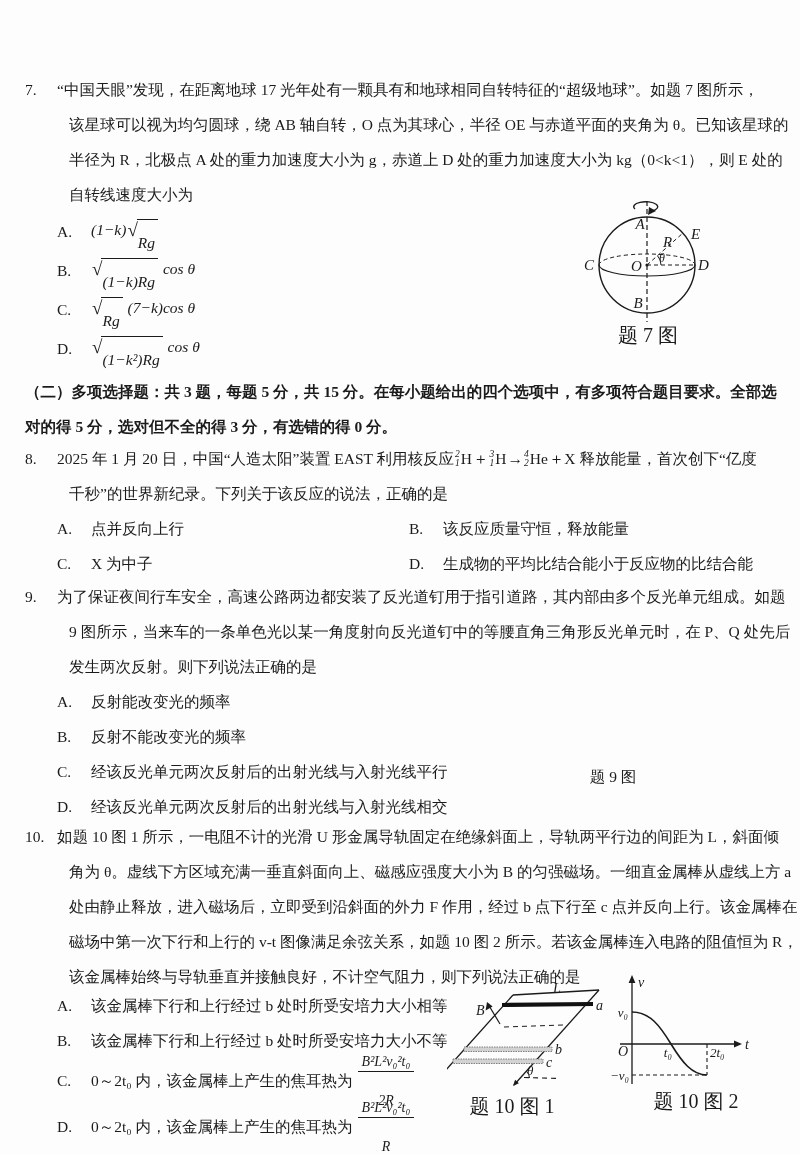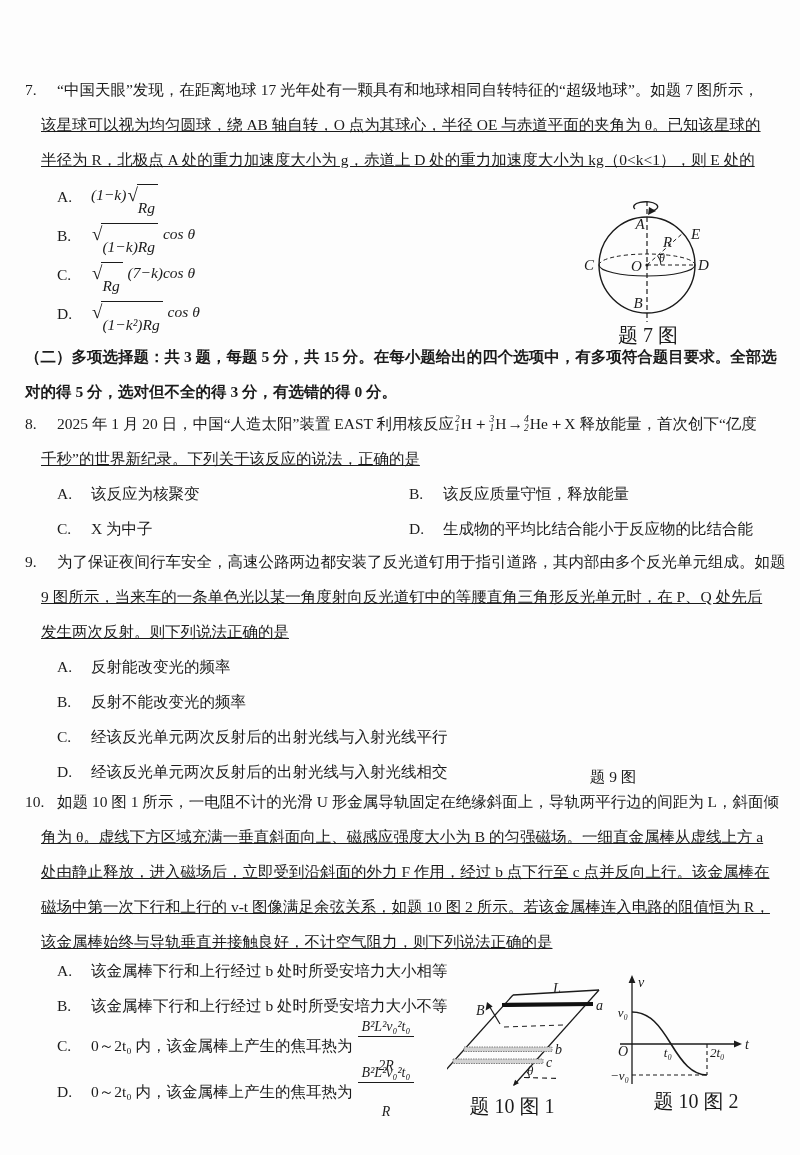--- a/index.html
+++ b/index.html
@@ -6,21 +6,21 @@
   .page {
     position:relative; width:800px; height:1155px;
     background:#fdfdfd; color:#1b1b1b; overflow:hidden;
     font-family:"Liberation Serif","DejaVu Serif",serif;
   }
   .content { position:absolute; left:0; top:0; width:800px; box-sizing:border-box;
              padding:72px 18px 0 25px; font-size:15.5px; }
   .bline { line-height:35px; white-space:nowrap; }
   .qfirst { display:flex; }
   .qnum { width:32px; flex:none; }
-  .qcont { margin-left:16px;text-decoration:underline; }
+  .qcont { margin-left:44px; }
   .opt { margin-left:32px; line-height:35px; white-space:nowrap; display:flex; align-items:center; }
   .olabel { width:34px; flex:none; }
   .math { font-style:italic; }
   .sqrt { display:inline-flex; align-items:flex-start; margin:0 1px; }
   .rsign { font-style:normal; font-size:19px; line-height:19px; transform:translateY(1px); }
   .radicand { border-top:1.3px solid #1b1b1b; padding:14px 3px 0 1px; margin-left:-1px; line-height:17px; }
   .sec { font-weight:bold; }
   .sec .l2 { }
   .optgrid { margin-left:32px; display:grid; grid-template-columns:352px auto; }
   .opt2 { line-height:35px; white-space:nowrap; display:flex; }
@@ -47,20 +47,21 @@
 <div class="page">
   <div class="content">
 
     <section>
       <div class="bline qfirst">
         <span class="qnum">7.</span>
         <span>“中国天眼”发现，在距离地球 17 光年处有一颗具有和地球相同自转特征的“超级地球”。如题 7 图所示，</span>
       </div>
       <div class="bline qcont">该星球可以视为均匀圆球，绕 AB 轴自转，O 点为其球心，半径 OE 与赤道平面的夹角为 θ。已知该星球的</div>
       <div class="bline qcont">半径为 R，北极点 A 处的重力加速度大小为 g，赤道上 D 处的重力加速度大小为 kg（0&lt;k&lt;1），则 E 处的</div>
+      <div class="bline qcont">自转线速度大小为</div>
 
       <div class="opt">
         <span class="olabel">A.</span>
         <span class="math">
           <span>(1−k)</span><span class="sqrt">
               <span class="rsign">√</span>
               <span class="radicand">Rg</span>
             </span><span></span>
         </span>
       </div>
@@ -124,21 +125,21 @@
               <span>2</span>
             </span>
             <span class="nucsym">He</span>
           </span>
         <span>＋X 释放能量，首次创下“亿度</span>
       </div>
       <div class="bline qcont">千秒”的世界新纪录。下列关于该反应的说法，正确的是</div>
       <div class="optgrid">
         <div class="opt2">
             <span class="olabel">A.</span>
-            <span>该反应为核聚变</span>
+            <span>点并反向上行</span>
           </div>
         <div class="opt2">
             <span class="olabel">B.</span>
             <span>该反应质量守恒，释放能量</span>
           </div>
         <div class="opt2">
             <span class="olabel">C.</span>
             <span>X 为中子</span>
           </div>
         <div class="opt2">

